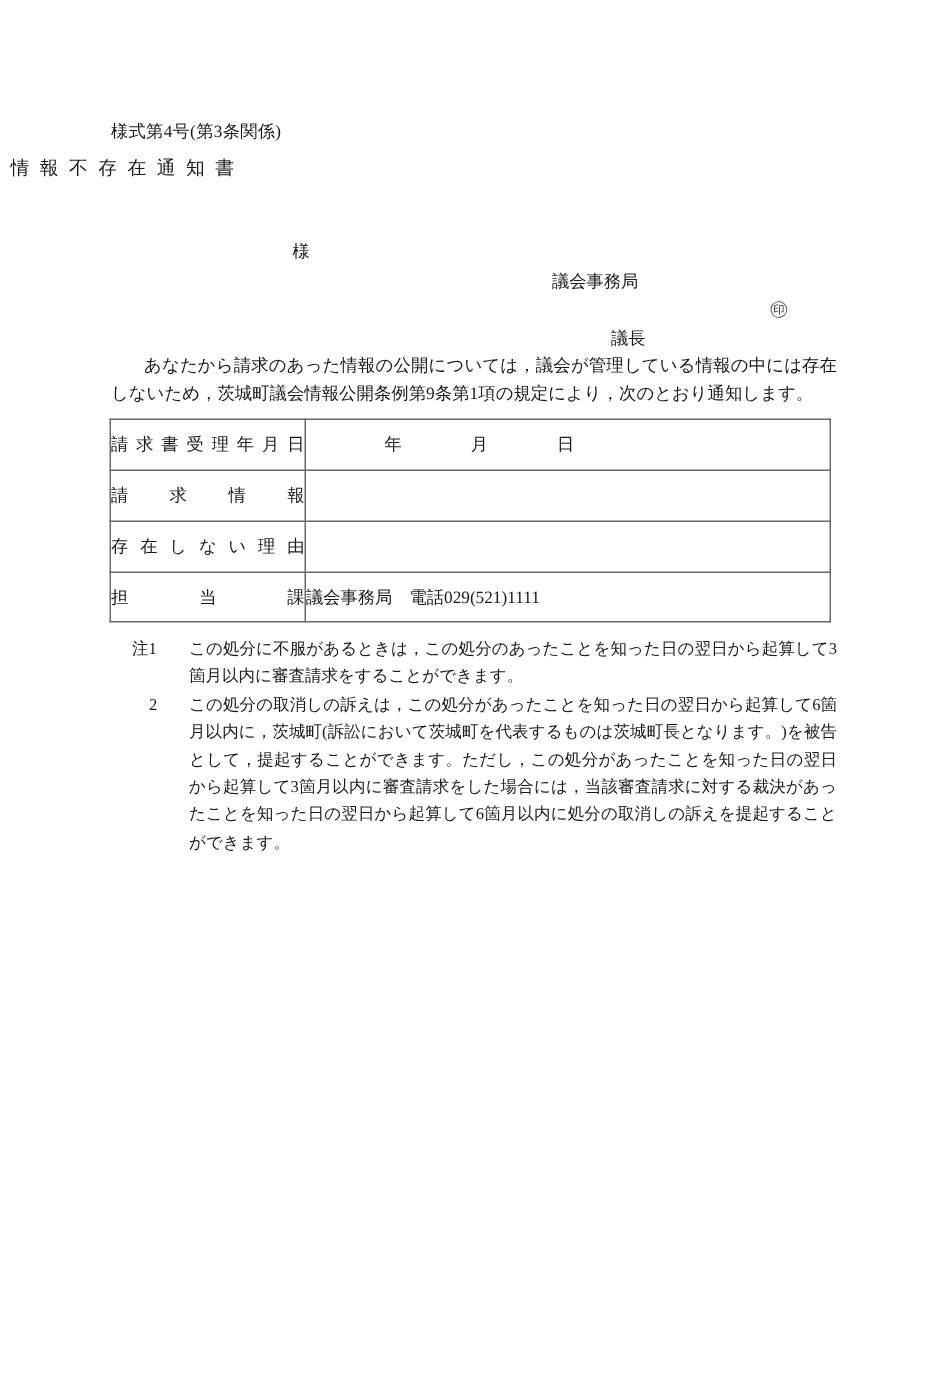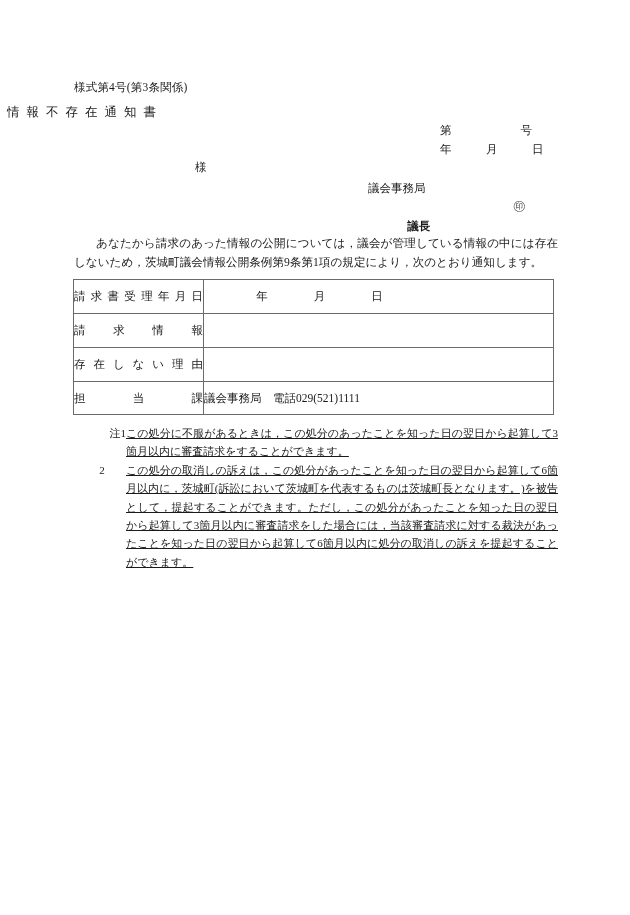--- a/index.html
+++ b/index.html
@@ -84,21 +84,20 @@
     display: block;
   }
   .issuer-role-row {
     display: block;
     position: relative;
     white-space: pre;
   }
   .issuer-role {
     display: inline-block;
     padding-left: 22px;
-    font-weight: bold;
   }
   .seal-mark {
     position: absolute;
     left: 145px;
     top: -1px;
     font-size: 12.5px;
     color: #2a2a2a;
   }
 
   
@@ -169,47 +168,42 @@
   }
   .note-item {
     display: flex;
     align-items: flex-start;
     margin-bottom: 0;
   }
   .note-marker {
     flex: 0 0 auto;
     width: 38px;
     white-space: pre;
-    text-align: right;
+    text-align: left;
   }
   .note-marker.num-only {
     text-align: center;
     padding-right: 10px;
     width: 28px;
   }
   .note-body {
     flex: 1 1 auto;
     text-align: justify;
     text-justify: inter-ideograph;
-    text-decoration: underline;
   }
 </style>
 </head>
 <body>
 
 <div class="page">
 
   <div class="form-no">様式第4号(第3条関係)</div>
 
   <div class="doc-title">情報不存在通知書</div>
 
-  <div class="ref-block">
-    <span class="ref-line">第　　　　　　号</span>
-    <span class="ref-line">年　　　月　　　日</span>
-  </div>
 
   <div class="addressee">様</div>
 
   <div class="issuer">
     <span class="issuer-org">議会事務局</span>
     <span class="issuer-role-row">
       <span class="issuer-role">議長</span>
       <span class="seal-mark">㊞</span>
     </span>
   </div>

